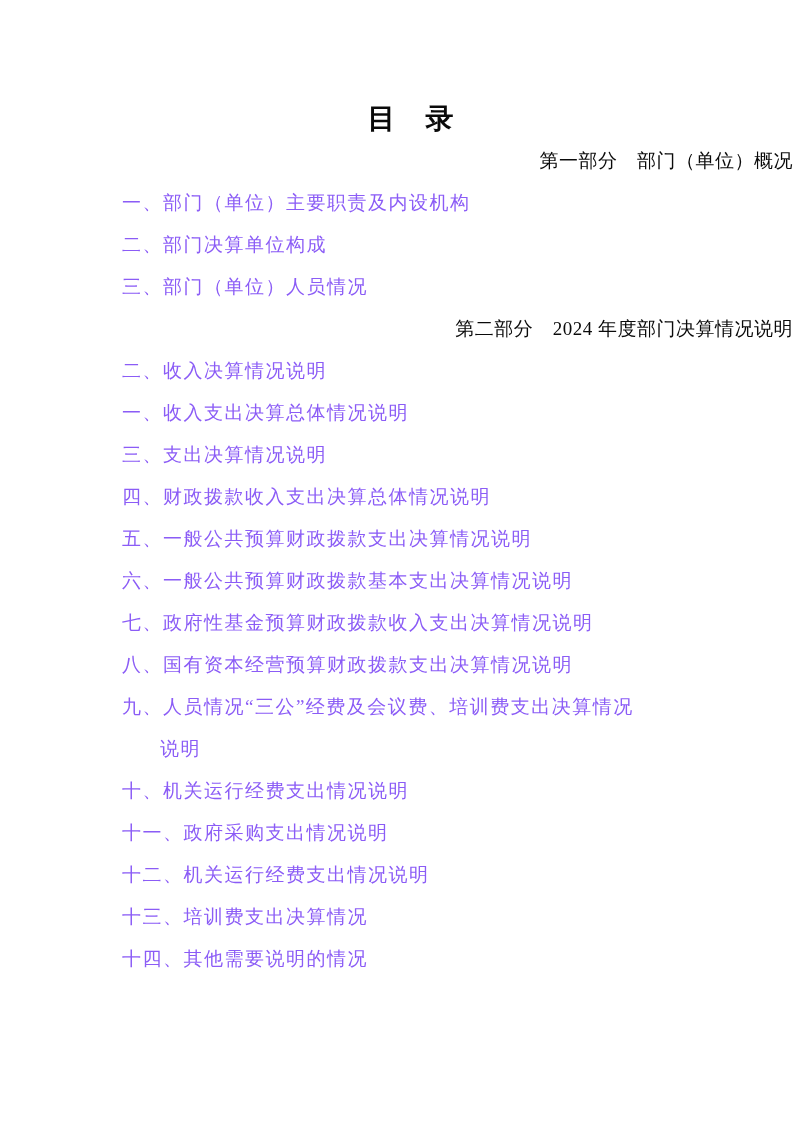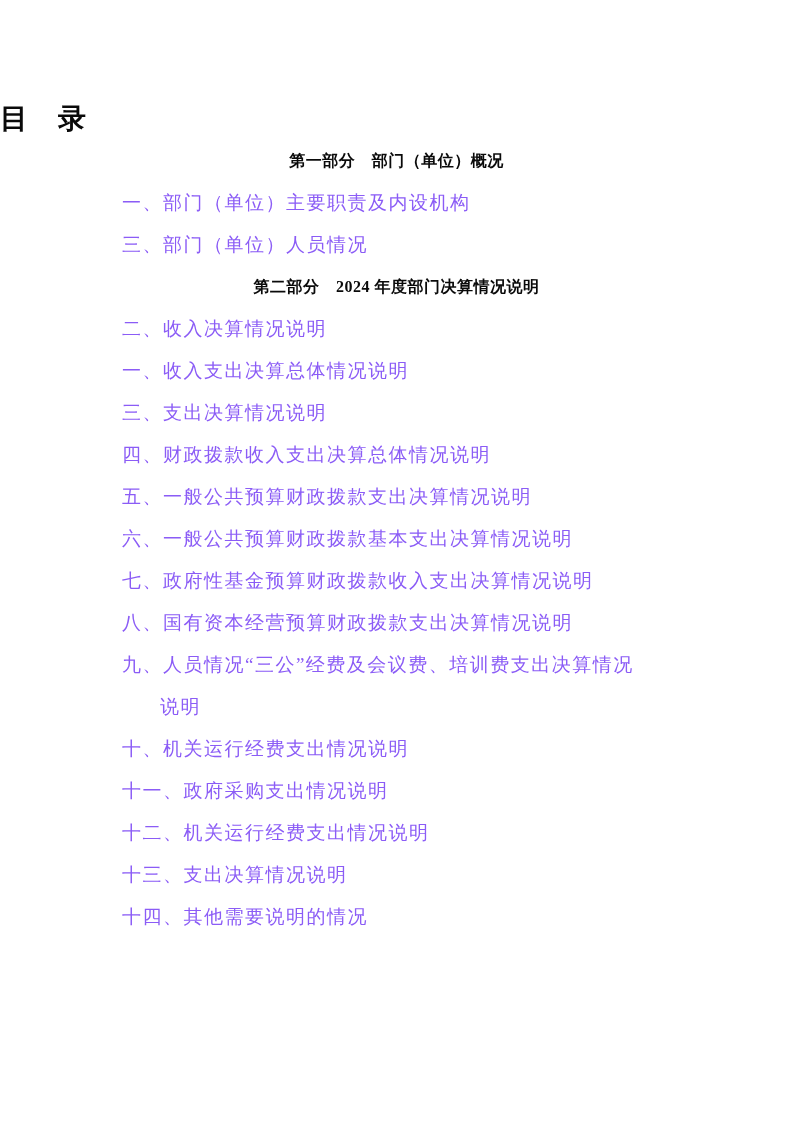--- a/index.html
+++ b/index.html
@@ -13,31 +13,32 @@
     font-family: "Liberation Serif", "DejaVu Serif", serif;
     color: #111111;
   }
   .page {
     width: 793px;
     height: 1122px;
     background: #ffffff;
     padding-top: 98px;
   }
   .doc-title {
-    text-align: left;
+    text-align: center;
     font-size: 28px;
     font-weight: bold;
     line-height: 42px;
     letter-spacing: 1px;
     color: #0a0a0a;
+    padding-left: 29px;
   }
   .section-heading {
-    text-align: center;
-    font-size: 16px;
-    font-weight: bold;
+    text-align: right;
+    font-size: 19px;
+    font-weight: normal;
     line-height: 42px;
     letter-spacing: 0.5px;
     color: #0a0a0a;
   }
   .toc-line {
     font-size: 19px;
     line-height: 42px;
     letter-spacing: 1.5px;
     padding-left: 122px;
     padding-right: 100px;
@@ -51,33 +52,34 @@
 </head>
 <body>
 
 <div class="page">
 
   <div class="doc-title">目　录</div>
 
   <div class="section-heading">第一部分　部门（单位）概况</div>
 
   <div class="toc-line">一、部门（单位）主要职责及内设机构</div>
+  <div class="toc-line">二、部门决算单位构成</div>
   <div class="toc-line">三、部门（单位）人员情况</div>
 
   <div class="section-heading">第二部分　2024 年度部门决算情况说明</div>
 
   <div class="toc-line">二、收入决算情况说明</div>
   <div class="toc-line">一、收入支出决算总体情况说明</div>
   <div class="toc-line">三、支出决算情况说明</div>
   <div class="toc-line">四、财政拨款收入支出决算总体情况说明</div>
   <div class="toc-line">五、一般公共预算财政拨款支出决算情况说明</div>
   <div class="toc-line">六、一般公共预算财政拨款基本支出决算情况说明</div>
   <div class="toc-line">七、政府性基金预算财政拨款收入支出决算情况说明</div>
   <div class="toc-line">八、国有资本经营预算财政拨款支出决算情况说明</div>
   <div class="toc-line">九、人员情况“三公”经费及会议费、培训费支出决算情况</div>
   <div class="toc-line continuation">说明</div>
   <div class="toc-line">十、机关运行经费支出情况说明</div>
   <div class="toc-line">十一、政府采购支出情况说明</div>
   <div class="toc-line">十二、机关运行经费支出情况说明</div>
-  <div class="toc-line">十三、支出决算情况说明</div>
+  <div class="toc-line">十三、培训费支出决算情况</div>
   <div class="toc-line">十四、其他需要说明的情况</div>
 
 </div>
 
 </body></html>

